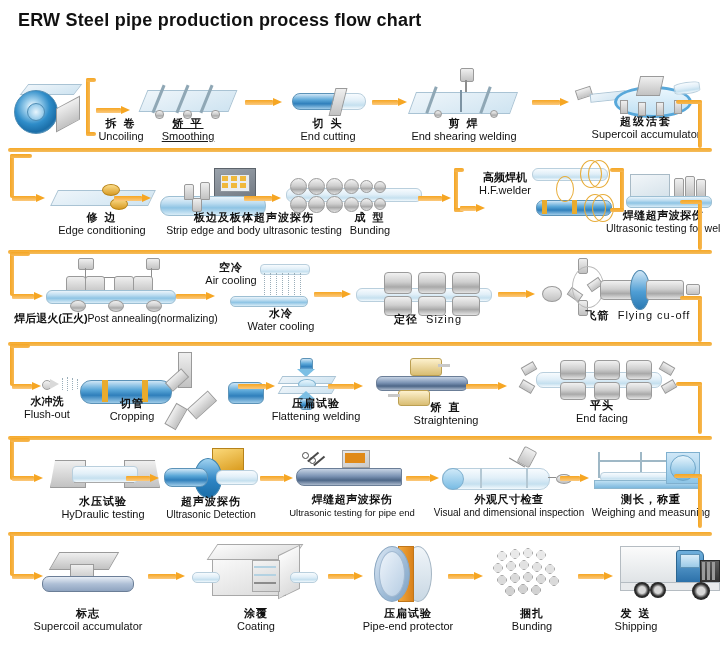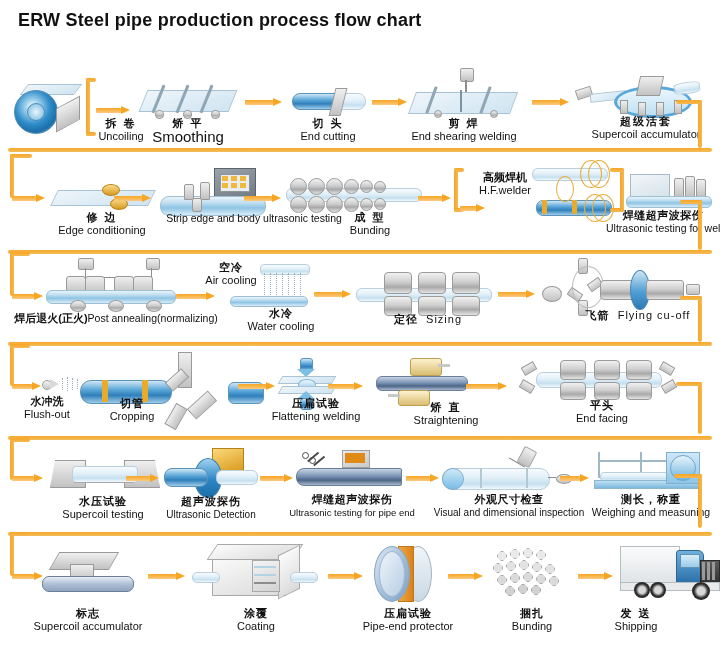--- a/index.html
+++ b/index.html
@@ -102,23 +102,23 @@
 
     <div class="ill" style="left:135px;top:12px;width:90px;height:36px;">
       <div class="plate" style="left:0;top:8px;width:88px;height:20px;transform:skewX(-22deg);"></div>
       <div class="thinline" style="left:14px;top:2px;width:3px;height:30px;transform:rotate(22deg);background:#8fa7b5;"></div>
       <div class="thinline" style="left:38px;top:2px;width:3px;height:30px;transform:rotate(22deg);background:#8fa7b5;"></div>
       <div class="thinline" style="left:62px;top:2px;width:3px;height:30px;transform:rotate(22deg);background:#8fa7b5;"></div>
       <div class="roller" style="left:12px;top:28px;width:7px;height:7px;"></div>
       <div class="roller" style="left:40px;top:28px;width:7px;height:7px;"></div>
       <div class="roller" style="left:68px;top:28px;width:7px;height:7px;"></div>
     </div>
-    <div class="lbl" style="left:140px;top:48px;width:80px;">
+    <div class="lbl" style="left:140px;top:48px;width:80px;text-decoration:underline;">
       <div class="cn">矫 平</div>
-      <div class="en sm-en" style="font-size:15px;">Smoothing</div>
+      <div class="en sm-en" style="font-size:11px;">Smoothing</div>
     </div>
 
     <div class="arrow" style="left:237px;top:28px;width:38px;">
       <div class="shaft" style="width:28px;"></div>
         <div class="head" style="left:28px;"></div>
     </div>
 
     <div class="ill" style="left:284px;top:18px;width:72px;height:26px;">
       <div class="pipe blue" style="left:0;top:5px;width:48px;height:15px;border-radius:8px 0 0 8px;"></div>
       <div class="pipe pale" style="left:46px;top:5px;width:26px;height:15px;border-radius:0 8px 8px 0;"></div>
@@ -216,20 +216,21 @@
       <div style="position:absolute;left:82px;top:8px;width:6px;height:5px;background:#f0b93c;"></div>
       <div style="position:absolute;left:64px;top:15px;width:6px;height:5px;background:#f0b93c;"></div>
       <div style="position:absolute;left:73px;top:15px;width:6px;height:5px;background:#f0b93c;"></div>
       <div style="position:absolute;left:82px;top:15px;width:6px;height:5px;background:#f0b93c;"></div>
       <div class="pipe" style="left:2px;top:28px;width:104px;height:18px;border-radius:9px;"></div>
       <div class="gray" style="left:26px;top:16px;width:8px;height:14px;border-radius:2px 2px 0 0;"></div>
       <div class="gray" style="left:42px;top:14px;width:8px;height:16px;border-radius:2px 2px 0 0;"></div>
       <div class="gray" style="left:34px;top:30px;width:8px;height:12px;border-radius:2px;"></div>
     </div>
     <div class="lbl sm" style="left:148px;top:52px;width:196px;">
+      <div class="cn" style="font-size:11px;letter-spacing:1px;">板边及板体超声波探伤</div>
       <div class="en" style="font-size:10.5px;">Strip edge and body ultrasonic testing</div>
     </div>
 
     <div class="arrow" style="left:236px;top:34px;width:38px;">
       <div class="shaft" style="width:28px;"></div>
         <div class="head" style="left:28px;"></div>
     </div>
 
     <div class="ill" style="left:278px;top:16px;width:136px;height:34px;">
       <div class="pipe pale" style="left:0;top:12px;width:134px;height:12px;border-radius:6px;"></div>
@@ -544,21 +545,21 @@
     <div class="ill" style="left:40px;top:6px;width:110px;height:40px;">
       <div class="gray" style="left:2px;top:8px;width:34px;height:26px;
            clip-path:polygon(14% 0,100% 0,100% 100%,0 100%);"></div>
       <div class="gray" style="left:76px;top:8px;width:34px;height:26px;
            clip-path:polygon(0 0,86% 0,100% 100%,0 100%);"></div>
       <div class="pipe pale" style="left:24px;top:14px;width:64px;height:15px;border-radius:4px;"></div>
       <div class="thinline" style="left:26px;top:30px;width:60px;height:1px;background:#a9a9a9;"></div>
     </div>
     <div class="lbl" style="left:42px;top:50px;width:106px;">
       <div class="cn" style="letter-spacing:1px;">水压试验</div>
-      <div class="en">Supercoil testing</div>
+      <div class="en">HyDraulic testing</div>
     </div>
 
     <div class="arrow" style="left:118px;top:28px;width:34px;">
       <div class="shaft" style="width:24px;"></div>
         <div class="head" style="left:24px;"></div>
     </div>
 
     <div class="ill" style="left:156px;top:2px;width:92px;height:48px;">
       <div class="box3d" style="left:48px;top:0;width:30px;height:22px;
            background:linear-gradient(160deg,#fbd97a,#d99a1c);border-color:#b6821a;"></div>

